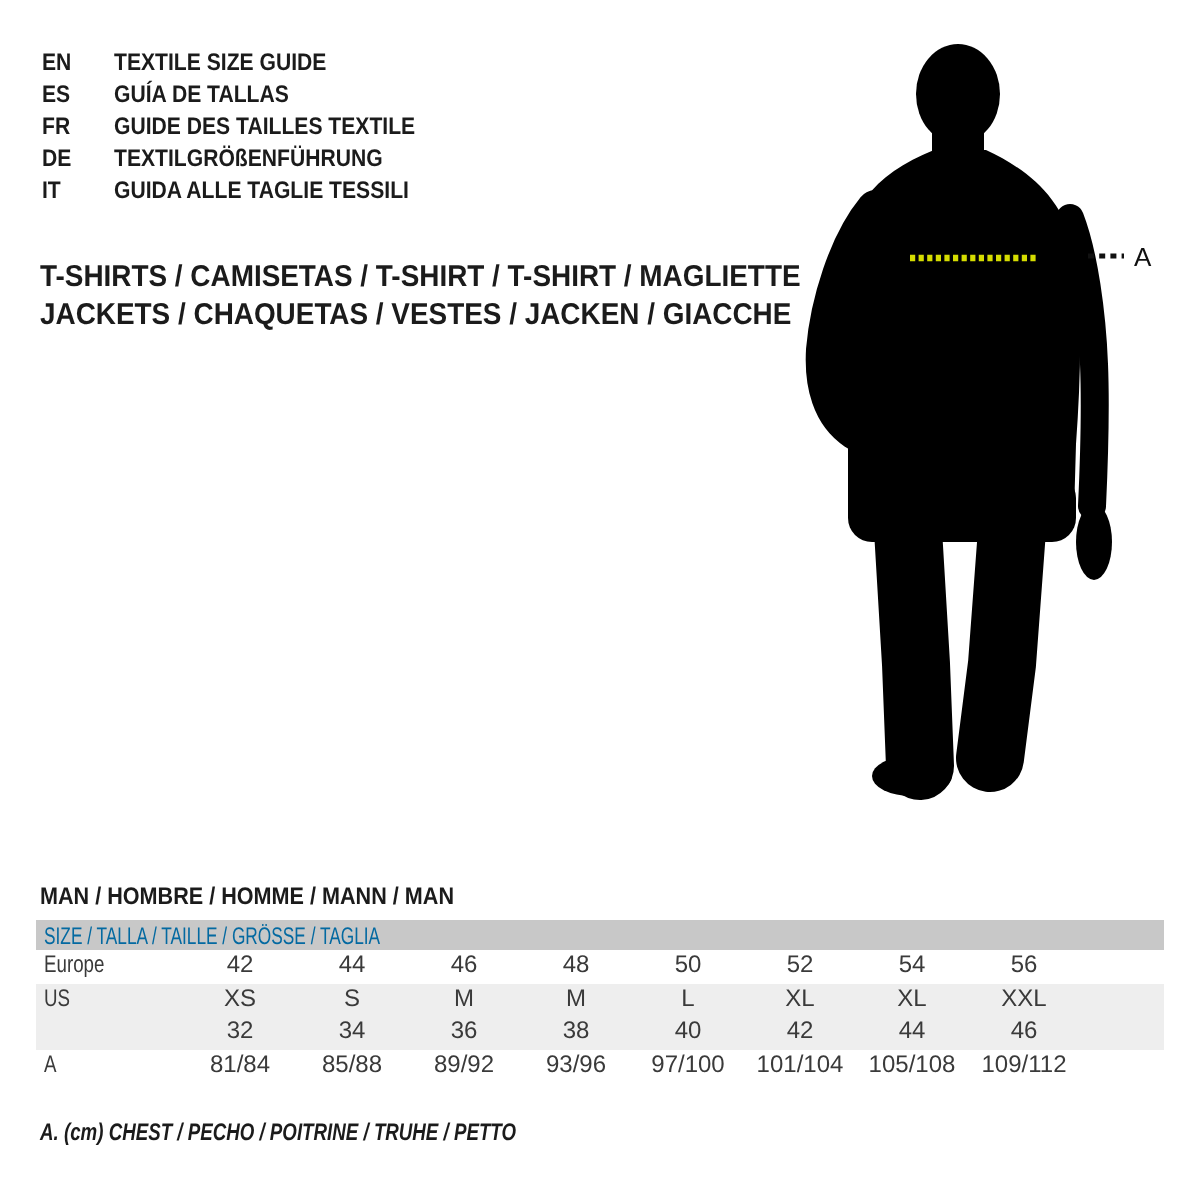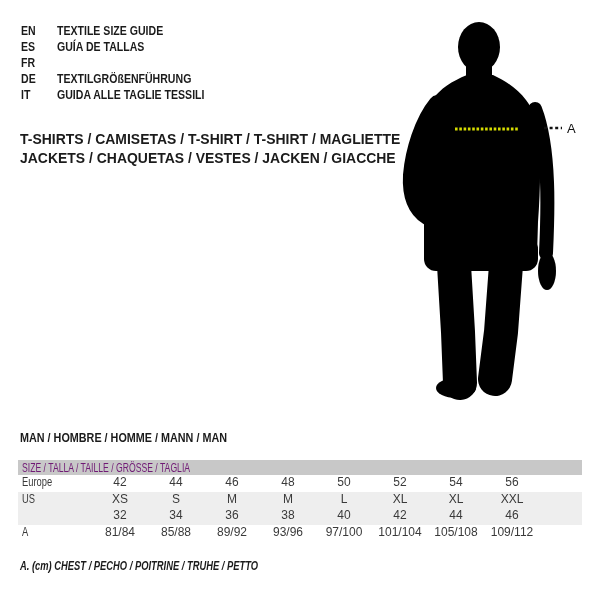--- a/index.html
+++ b/index.html
@@ -25,25 +25,25 @@
 
   
   .lang-list{left:21px;top:11px;font-size:12px;font-weight:700;line-height:16px;}
   .lang-row{display:flex;height:16px;align-items:center;}
   .lang-code{width:36px;flex:none;}
 
   
   .garments{left:20px;top:118px;font-size:15px;font-weight:700;line-height:18.5px;}
 
   
-  .section-title{left:20px;top:419px;font-size:12px;font-weight:700;}
+  .section-title{left:20px;top:429px;font-size:12px;font-weight:700;}
 
   
   .size-table{left:18px;top:448px;width:564px;font-size:12px;color:#3a3a3a;}
-  .t-head{height:15px;background:var(--hdr);display:flex;align-items:center;padding-left:4px;color:#701a75;}
+  .t-head{height:15px;background:var(--hdr);display:flex;align-items:center;padding-left:4px;color:#0369a1;}
   .t-row{height:16.5px;display:flex;align-items:flex-start;}
   .t-row.alt{background:var(--alt);}
   .t-label{width:74px;flex:none;padding-left:4px;box-sizing:border-box;}
   .t-cell{width:56px;flex:none;text-align:center;}
   .t-spacer{flex:1;}
 
   
   .footnote{left:20px;top:547px;font-size:12px;font-weight:700;font-style:italic;}
 
   
@@ -57,20 +57,21 @@
   <div class="lang-row">
     <span class="lang-code"><span class="sx88">EN</span></span>
     <span><span class="sx88">TEXTILE SIZE GUIDE</span></span>
   </div>
   <div class="lang-row">
     <span class="lang-code"><span class="sx88">ES</span></span>
     <span><span class="sx88">GUÍA DE TALLAS</span></span>
   </div>
   <div class="lang-row">
     <span class="lang-code"><span class="sx88">FR</span></span>
+    <span><span class="sx88">GUIDE DES TAILLES TEXTILE</span></span>
   </div>
   <div class="lang-row">
     <span class="lang-code"><span class="sx88">DE</span></span>
     <span><span class="sx88">TEXTILGRÖßENFÜHRUNG</span></span>
   </div>
   <div class="lang-row">
     <span class="lang-code"><span class="sx88">IT</span></span>
     <span><span class="sx88">GUIDA ALLE TAGLIE TESSILI</span></span>
   </div>
 </div>

